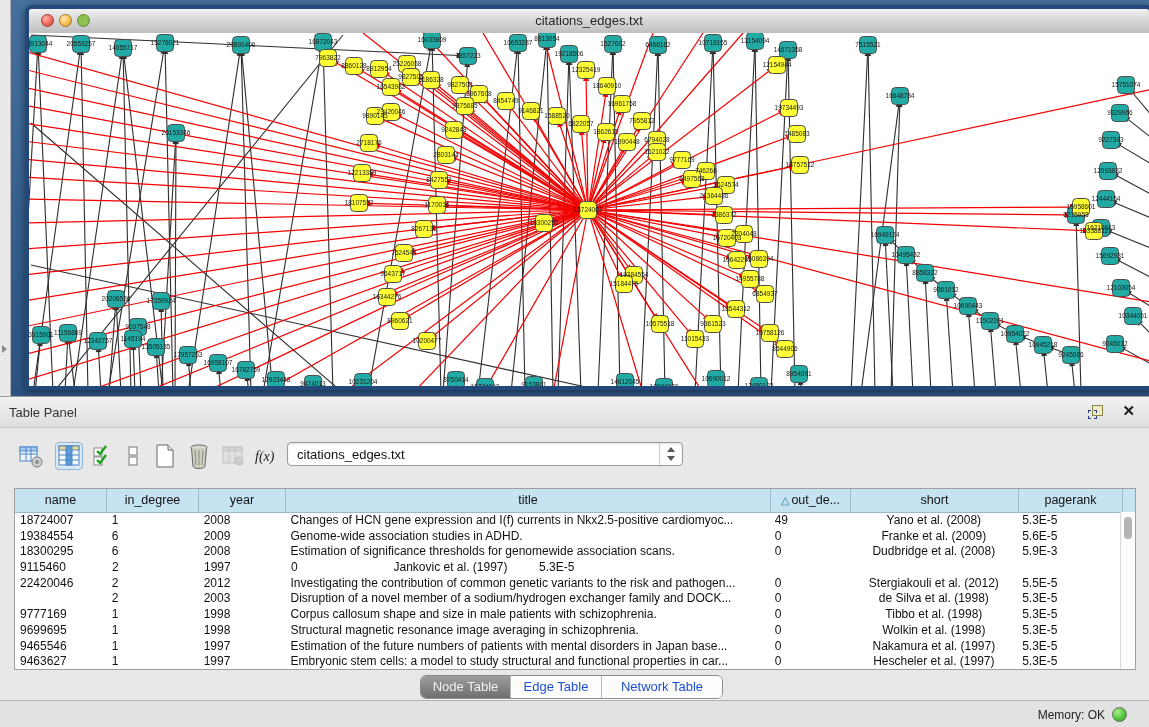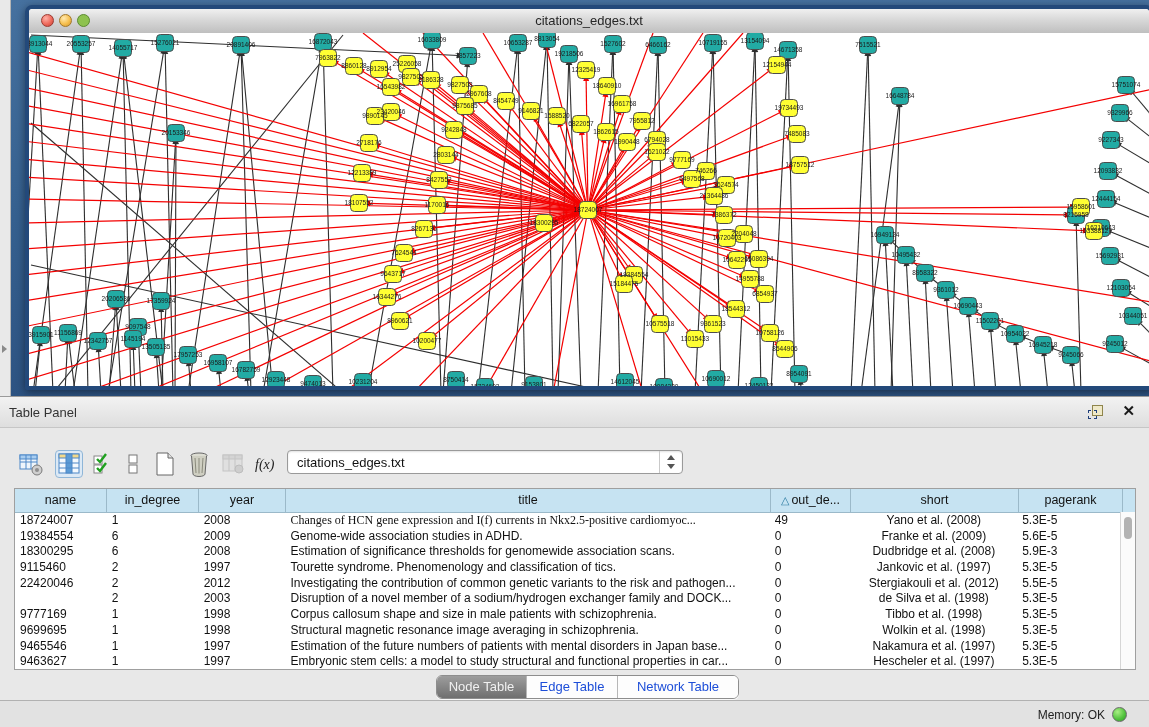--- a/index.html
+++ b/index.html
@@ -31,21 +31,21 @@
   .table-panel{position:absolute;left:0;top:396px;width:1149px;height:331px;background:#e8e8e8;border-top:1px solid #9a9a9a;}
   .panel-handle{position:absolute;left:571px;top:1px;width:8px;height:4px;border-radius:2px;background:#bdbdbd;}
   .panel-titlebar{position:absolute;left:0;top:0;width:100%;height:30px;
       background:linear-gradient(180deg,#f2f2f2,#dedede);border-bottom:1px solid #c6c6c6;text-align:right;}
   .panel-title{position:absolute;left:9px;top:8px;font-size:13px;color:#333;}
   .float-icon{position:absolute;right:46px;top:8px;width:15px;height:14px;}
   .float-icon .sq-back{position:absolute;right:0;top:0;width:9px;height:9px;border:1px solid #8f854c;background:#efe9c8;}
   .float-icon .sq-front{position:absolute;left:0;bottom:0;width:7px;height:7px;border:1px dashed #1f3f7a;background:transparent;}
   .close-x{position:absolute;right:14px;top:5px;font-size:15px;font-weight:bold;color:#1a1a1a;cursor:default;}
 
-  .toolbar{position:absolute;left:0;top:38px;width:100%;height:58px;}
+  .toolbar{position:absolute;left:0;top:30px;width:100%;height:58px;}
   .tb-icon{position:absolute;top:16px;width:26px;height:26px;}
   .tb-icon svg{width:26px;height:26px;display:block;}
   .icon-sel{outline:1px solid #8fb6d8;background:#dce9f5;border-radius:3px;}
   .combo{position:absolute;left:287px;top:15px;width:396px;height:24px;background:#fff;
       border:1px solid #9a9a9a;border-radius:4px;box-sizing:border-box;
       box-shadow:inset 0 1px 2px rgba(0,0,0,.12);}
   .combo-text{position:absolute;left:9px;top:4px;font-size:13px;color:#111;}
   .combo-stepper{position:absolute;right:0;top:0;width:22px;height:22px;border-left:1px solid #c9c9c9;}
   .step-up{position:absolute;left:7px;top:4px;width:0;height:0;border-left:4px solid transparent;border-right:4px solid transparent;border-bottom:5px solid #555;}
   .step-down{position:absolute;left:7px;bottom:4px;width:0;height:0;border-left:4px solid transparent;border-right:4px solid transparent;border-top:5px solid #555;}
@@ -57,21 +57,21 @@
       text-align:center;line-height:22px;overflow:hidden;white-space:nowrap;}
   .sort-tri{color:#2e7da3;font-size:11px;margin-right:2px;}
   .tbody{position:absolute;left:0;top:23px;right:14px;bottom:0;overflow:hidden;}
   .tr{display:flex;height:15.7px;font-size:12px;color:#111;}
   .td{box-sizing:border-box;padding:1px 4px 0 5px;overflow:hidden;white-space:nowrap;line-height:14.5px;}
   .td.center{text-align:center;}
   .vscroll{position:absolute;right:0;top:23px;width:14px;bottom:0;background:#fbfbfb;border-left:1px solid #d6d6d6;}
   .vthumb{position:absolute;left:3px;top:5px;width:8px;height:22px;border-radius:4px;background:#b3b3b3;}
 
   .tabbar{position:absolute;left:0;top:277px;width:100%;height:28px;}
-  .seg{position:absolute;left:436px;top:1px;height:22px;display:flex;border:1px solid #8d8d8d;
+  .seg{position:absolute;left:420px;top:1px;height:22px;display:flex;border:1px solid #8d8d8d;
       border-radius:6px;overflow:hidden;background:#fff;box-shadow:0 1px 1px rgba(255,255,255,.8);}
   .seg-item{font-size:13px;line-height:22px;text-align:center;color:#1d4ed8;background:#fdfdfd;border-right:1px solid #b7b7b7;}
   .seg-item:last-child{border-right:none;}
   .seg-item.selected{background:linear-gradient(180deg,#9d9d9d,#6f6f6f);color:#f1f1f1;}
 
   .statusbar{position:absolute;left:0;top:303px;width:100%;height:28px;background:#e2e2e2;border-top:1px solid #b1b1b1;}
   .mem-label{position:absolute;right:44px;top:7px;font-size:12px;color:#222;}
   .mem-dot{position:absolute;right:22px;top:6px;width:15px;height:15px;border-radius:50%;
       background:radial-gradient(circle at 35% 30%,#a8ef84,#4fc13b 60%,#2f9e2f);border:1px solid #6a6a6a;box-sizing:border-box;}
 </style>
@@ -795,21 +795,21 @@
         <div class="th" style="width: 485px;">title</div>
         <div class="th" style="width: 80px;"><span class="sort-tri">△</span>out_de...</div>
         <div class="th" style="width: 168px;">short</div>
         <div class="th" style="width: 104px;">pagerank</div>
       </div>
     <div class="tbody" id="tbody">
         <div class="tr">
           <div class="td" style="width: 92px;">18724007</div>
           <div class="td" style="width: 92px;">1</div>
           <div class="td" style="width: 87px;">2008</div>
-          <div class="td" style="width: 485px; font-family: Liberation Serif, serif;">Changes of HCN gene expression and I(f) currents in Nkx2.5-positive cardiomyoc...</div>
+          <div class="td" style="width: 485px;">Changes of HCN gene expression and I(f) currents in Nkx2.5-positive cardiomyoc...</div>
           <div class="td" style="width: 80px;">49</div>
           <div class="td center" style="width: 168px;">Yano et al. (2008)</div>
           <div class="td" style="width: 104px;">5.3E-5</div>
         </div>
         <div class="tr">
           <div class="td" style="width: 92px;">19384554</div>
           <div class="td" style="width: 92px;">6</div>
           <div class="td" style="width: 87px;">2009</div>
           <div class="td" style="width: 485px;">Genome-wide association studies in ADHD.</div>
           <div class="td" style="width: 80px;">0</div>
@@ -822,21 +822,20 @@
           <div class="td" style="width: 87px;">2008</div>
           <div class="td" style="width: 485px;">Estimation of significance thresholds for genomewide association scans.</div>
           <div class="td" style="width: 80px;">0</div>
           <div class="td center" style="width: 168px;">Dudbridge et al. (2008)</div>
           <div class="td" style="width: 104px;">5.9E-3</div>
         </div>
         <div class="tr">
           <div class="td" style="width: 92px;">9115460</div>
           <div class="td" style="width: 92px;">2</div>
           <div class="td" style="width: 87px;">1997</div>
-          <div class="td" style="width: 485px;">Tourette syndrome. Phenomenology and classification of tics.</div>
           <div class="td" style="width: 80px;">0</div>
           <div class="td center" style="width: 168px;">Jankovic et al. (1997)</div>
           <div class="td" style="width: 104px;">5.3E-5</div>
         </div>
         <div class="tr">
           <div class="td" style="width: 92px;">22420046</div>
           <div class="td" style="width: 92px;">2</div>
           <div class="td" style="width: 87px;">2012</div>
           <div class="td" style="width: 485px;">Investigating the contribution of common genetic variants to the risk and pathogen...</div>
           <div class="td" style="width: 80px;">0</div>

